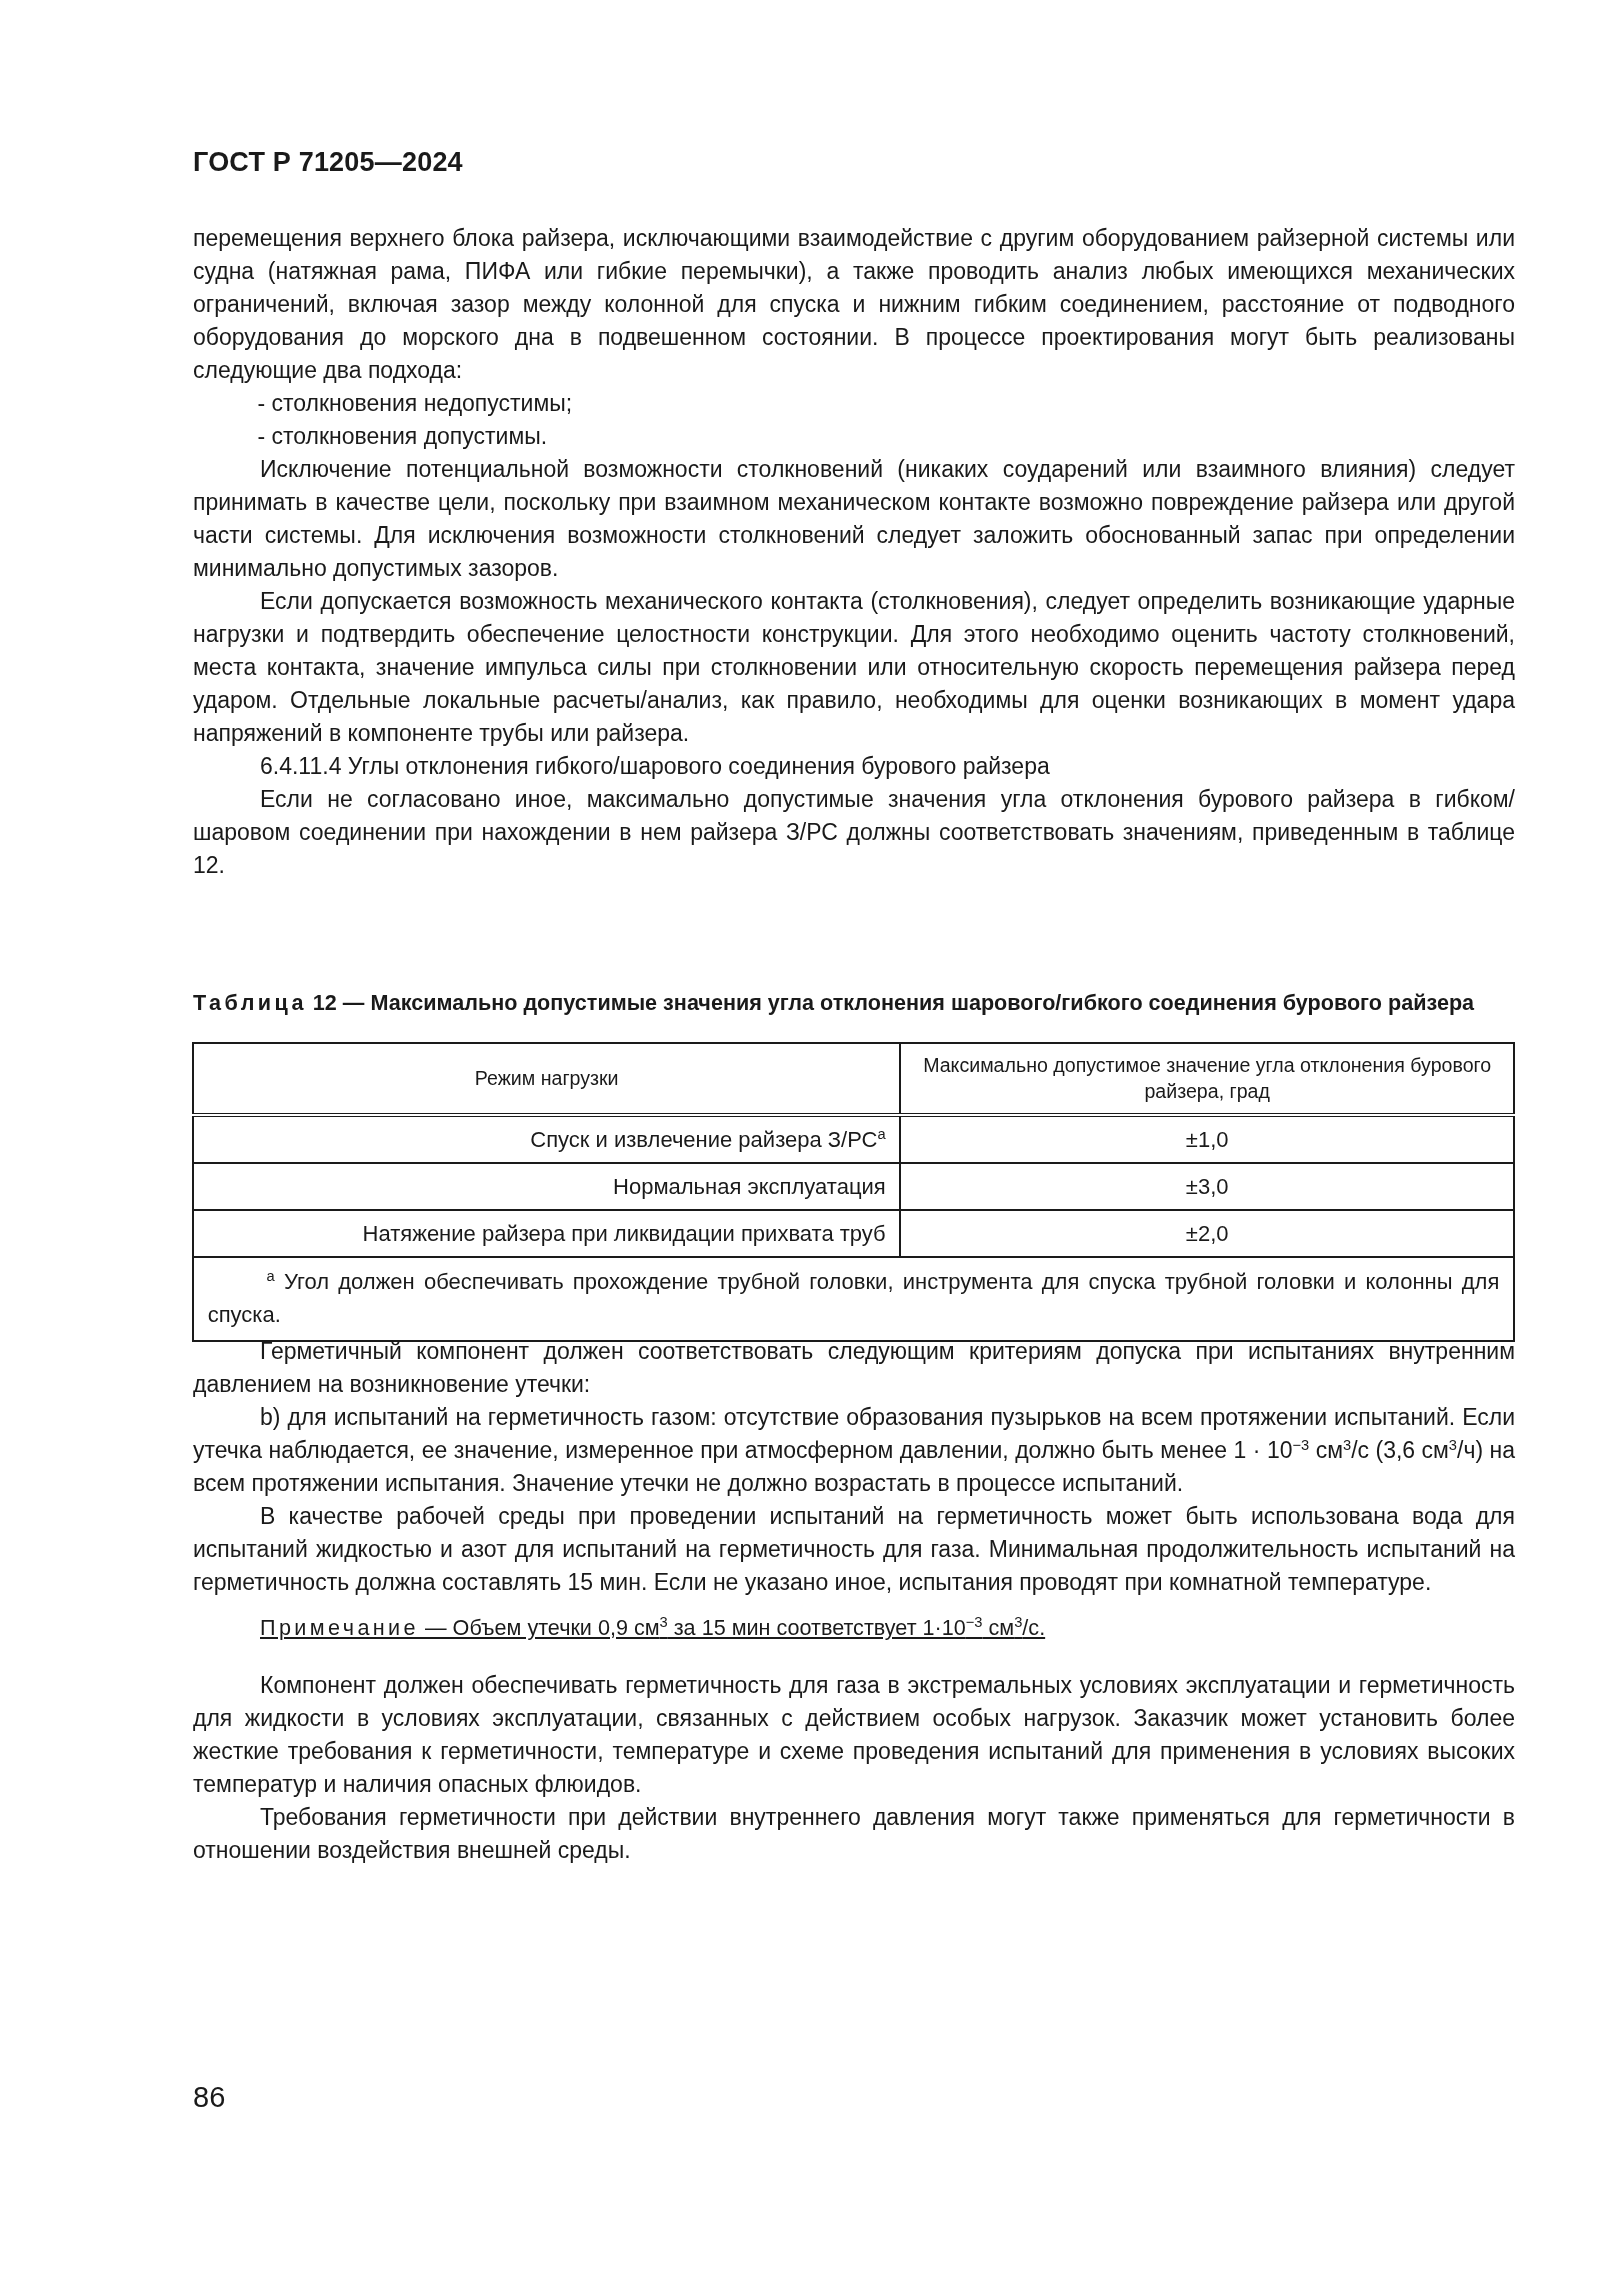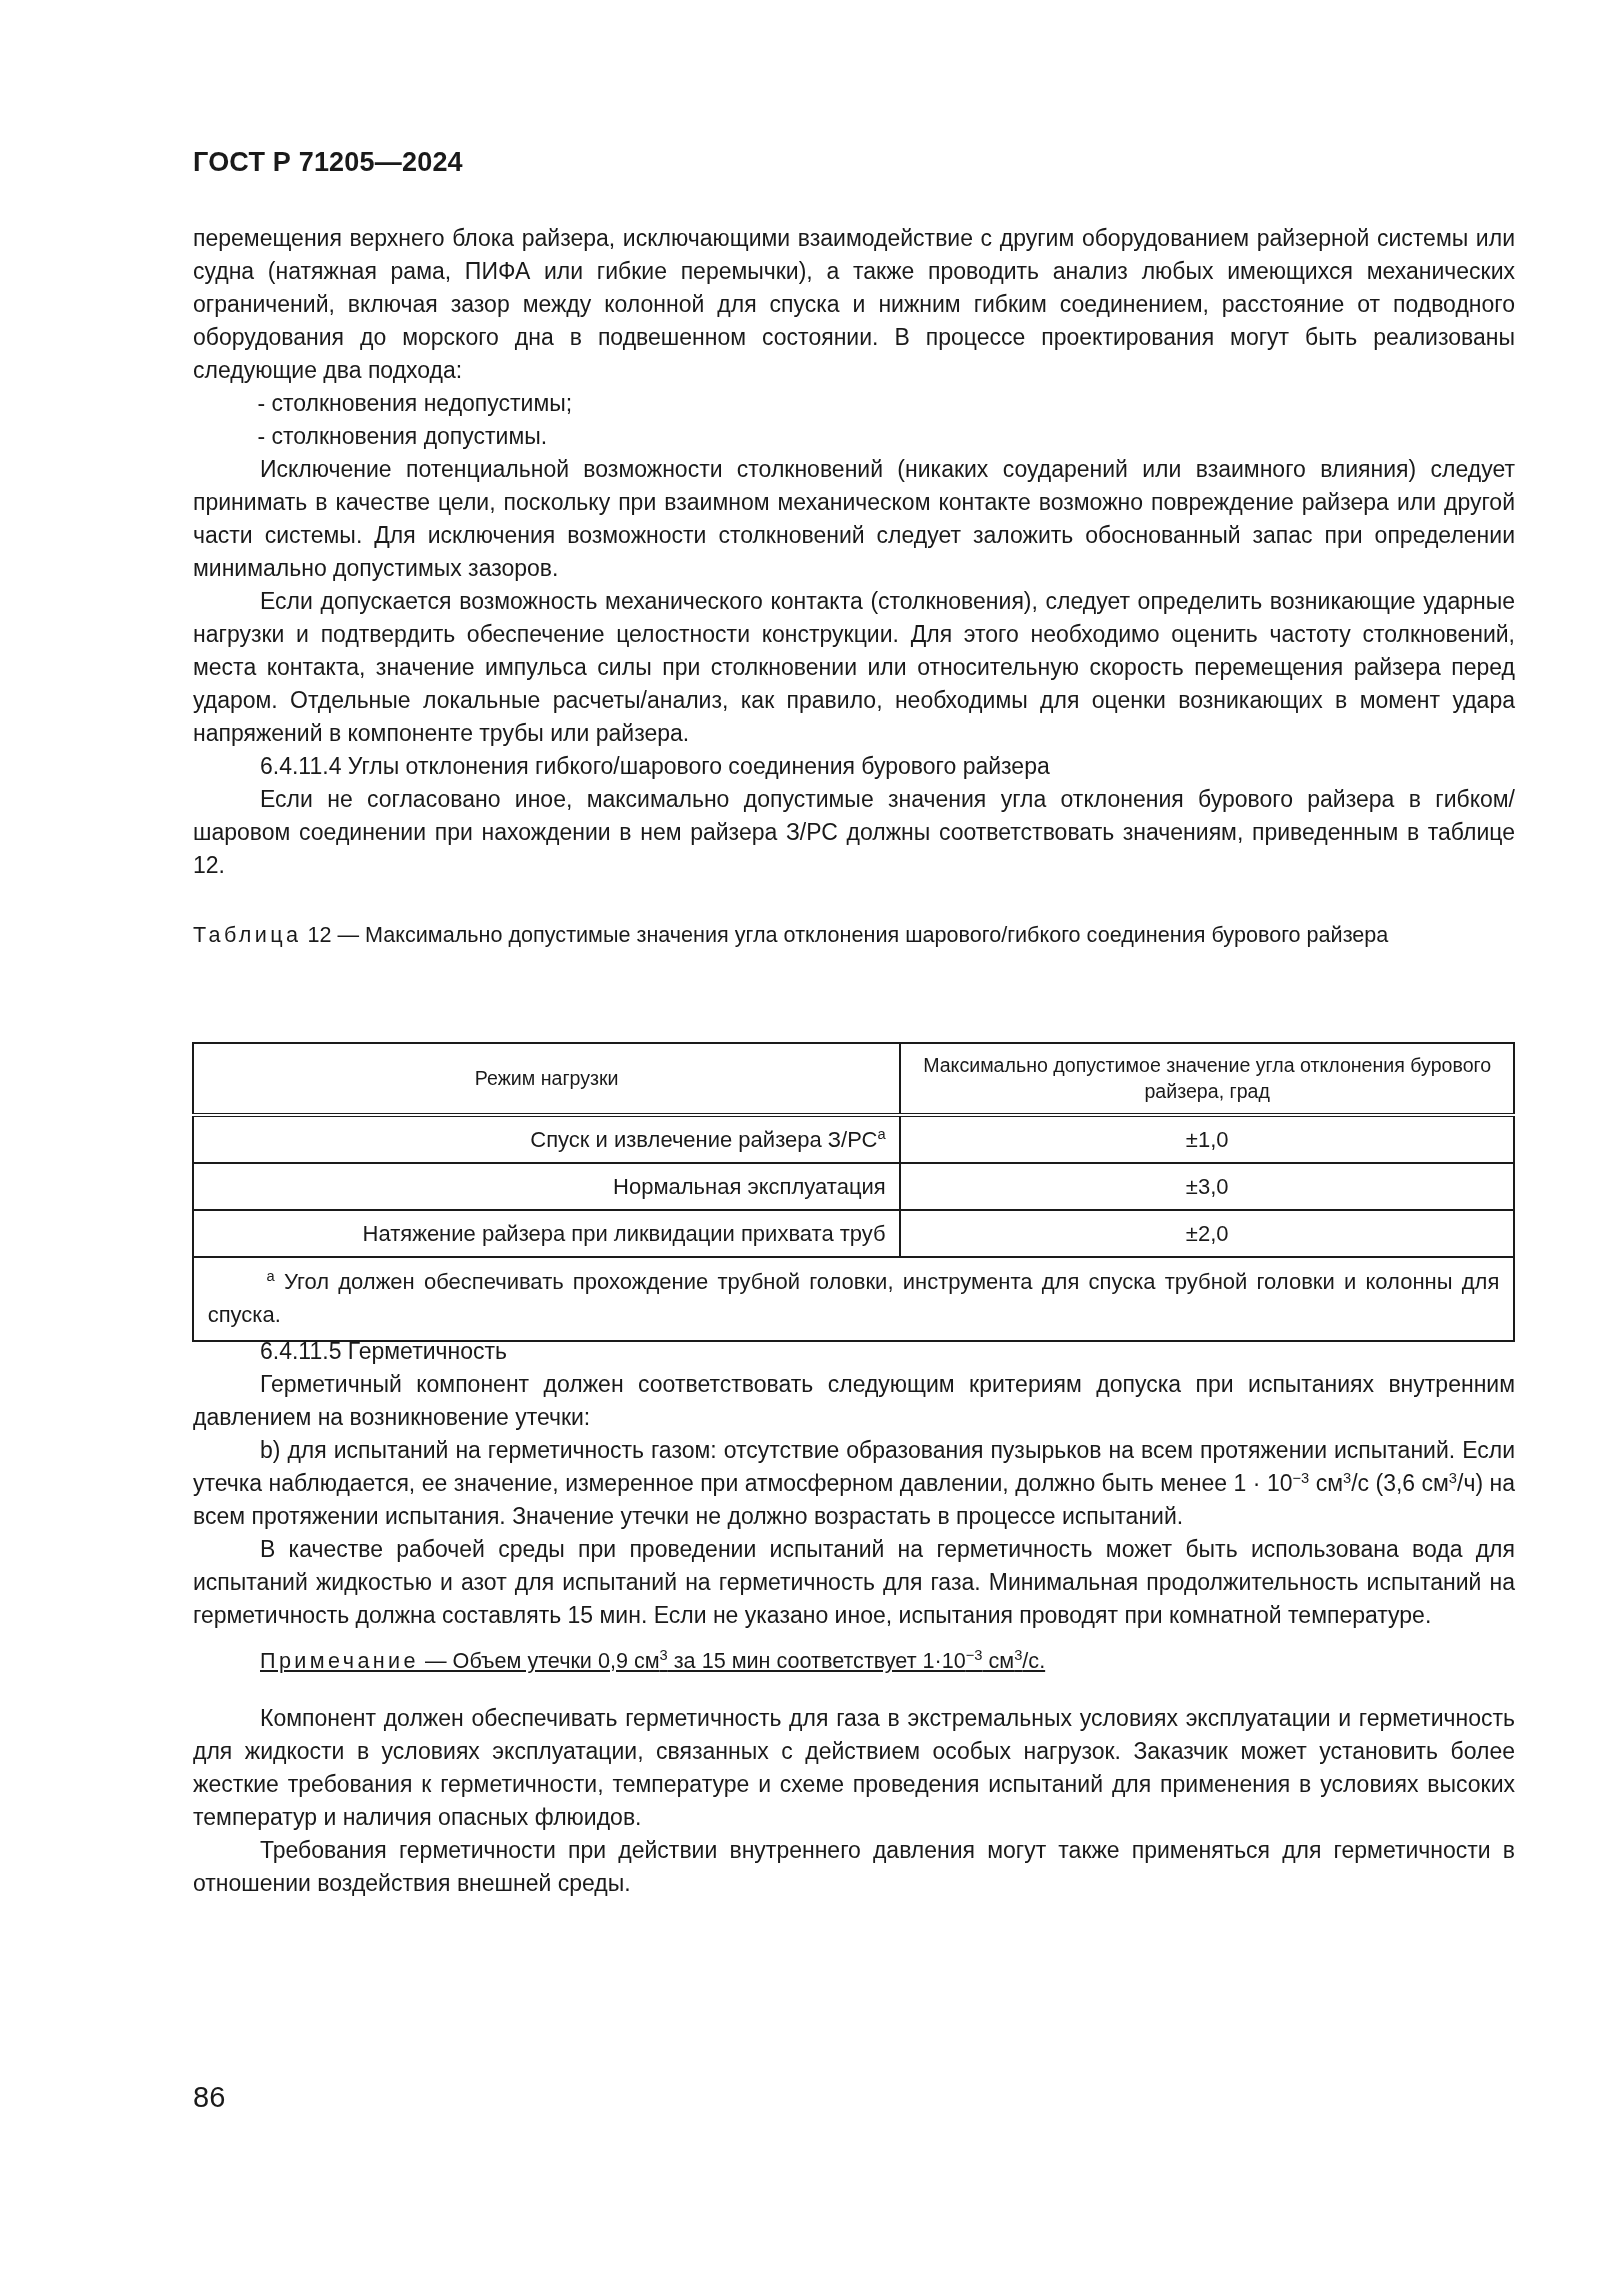--- a/index.html
+++ b/index.html
@@ -32,21 +32,21 @@
 <div class="body-block" style="top: 222px;">
   <p>перемещения верхнего блока райзера, исключающими взаимодействие с другим оборудованием райзерной системы или судна (натяжная рама, ПИФА или гибкие перемычки), а также проводить анализ любых имеющихся механических ограничений, включая зазор между колонной для спуска и нижним гибким соединением, расстояние от подводного оборудования до морского дна в подвешенном состоянии. В процессе проектирования могут быть реализованы следующие два подхода:</p>
   <p class="dash-item">- столкновения недопустимы;</p>
   <p class="dash-item">- столкновения допустимы.</p>
   <p class="indent">Исключение потенциальной возможности столкновений (никаких соударений или взаимного влияния) следует принимать в качестве цели, поскольку при взаимном механическом контакте возможно повреждение райзера или другой части системы. Для исключения возможности столкновений следует заложить обоснованный запас при определении минимально допустимых зазоров.</p>
   <p class="indent">Если допускается возможность механического контакта (столкновения), следует определить возникающие ударные нагрузки и подтвердить обеспечение целостности конструкции. Для этого необходимо оценить частоту столкновений, места контакта, значение импульса силы при столкновении или относительную скорость перемещения райзера перед ударом. Отдельные локальные расчеты/анализ, как правило, необходимы для оценки возникающих в момент удара напряжений в компоненте трубы или райзера.</p>
   <p class="indent">6.4.11.4 Углы отклонения гибкого/шарового соединения бурового райзера</p>
   <p class="indent">Если не согласовано иное, максимально допустимые значения угла отклонения бурового райзера в гибком/шаровом соединении при нахождении в нем райзера З/РС должны соответствовать значениям, приведенным в таблице 12.</p>
 </div>
 
-<div class="body-block table-caption" style="top: 920px;">
+<div class="body-block table-caption" style="top: 988px; font-weight: bold;">
   <span class="spaced">Таблица</span><span> 12 — Максимально допустимые значения угла отклонения шарового/гибкого соединения бурового райзера</span>
 </div>
 
 <table class="norm-table">
   <thead>
     <tr>
       <th class="col1">Режим нагрузки</th>
       <th>Максимально допустимое значение угла отклонения бурового райзера, град</th>
     </tr>
   </thead>
@@ -63,21 +63,20 @@
       <td>Натяжение райзера при ликвидации прихвата труб</td>
       <td class="val">±2,0</td>
     </tr>
     <tr>
       <td class="foot" colspan="2"><span style="display:inline-block;width:67px;text-align:right;"><sup>a</sup></span><span> Угол должен обеспечивать прохождение трубной головки, инструмента для спуска трубной головки и колонны для спуска.</span></td>
     </tr>
   </tbody>
 </table>
 
 <div class="body-block" style="top: 1335px;">
-  <p class="indent">6.4.11.5 Герметичность</p>
   <p class="indent">Герметичный компонент должен соответствовать следующим критериям допуска при испытаниях внутренним давлением на возникновение утечки:</p>
   <p class="indent"><span>b) для испытаний на герметичность газом: отсутствие образования пузырьков на всем протяжении испытаний. Если утечка наблюдается, ее значение, измеренное при атмосферном давлении, должно быть менее 1 · 10</span><sup>−3</sup><span> см</span><sup>3</sup><span>/с (3,6 см</span><sup>3</sup><span>/ч) на всем протяжении испытания. Значение утечки не должно возрастать в процессе испытаний.</span></p>
   <p class="indent">В качестве рабочей среды при проведении испытаний на герметичность может быть использована вода для испытаний жидкостью и азот для испытаний на герметичность для газа. Минимальная продолжительность испытаний на герметичность должна составлять 15 мин. Если не указано иное, испытания проводят при комнатной температуре.</p>
   <p class="indent note" style="margin-top: 11.8px; margin-bottom: 25px; text-decoration: underline;"><span class="spaced">Примечание</span><span> — Объем утечки 0,9 см</span><sup>3</sup><span> за 15 мин соответствует 1·10</span><sup>−3</sup><span> см</span><sup>3</sup><span>/с.</span></p>
   <p class="indent">Компонент должен обеспечивать герметичность для газа в экстремальных условиях эксплуатации и герметичность для жидкости в условиях эксплуатации, связанных с действием особых нагрузок. Заказчик может установить более жесткие требования к герметичности, температуре и схеме проведения испытаний для применения в условиях высоких температур и наличия опасных флюидов.</p>
   <p class="indent">Требования герметичности при действии внутреннего давления могут также применяться для герметичности в отношении воздействия внешней среды.</p>
 </div>
 
 <div class="page-number">86</div>
 

